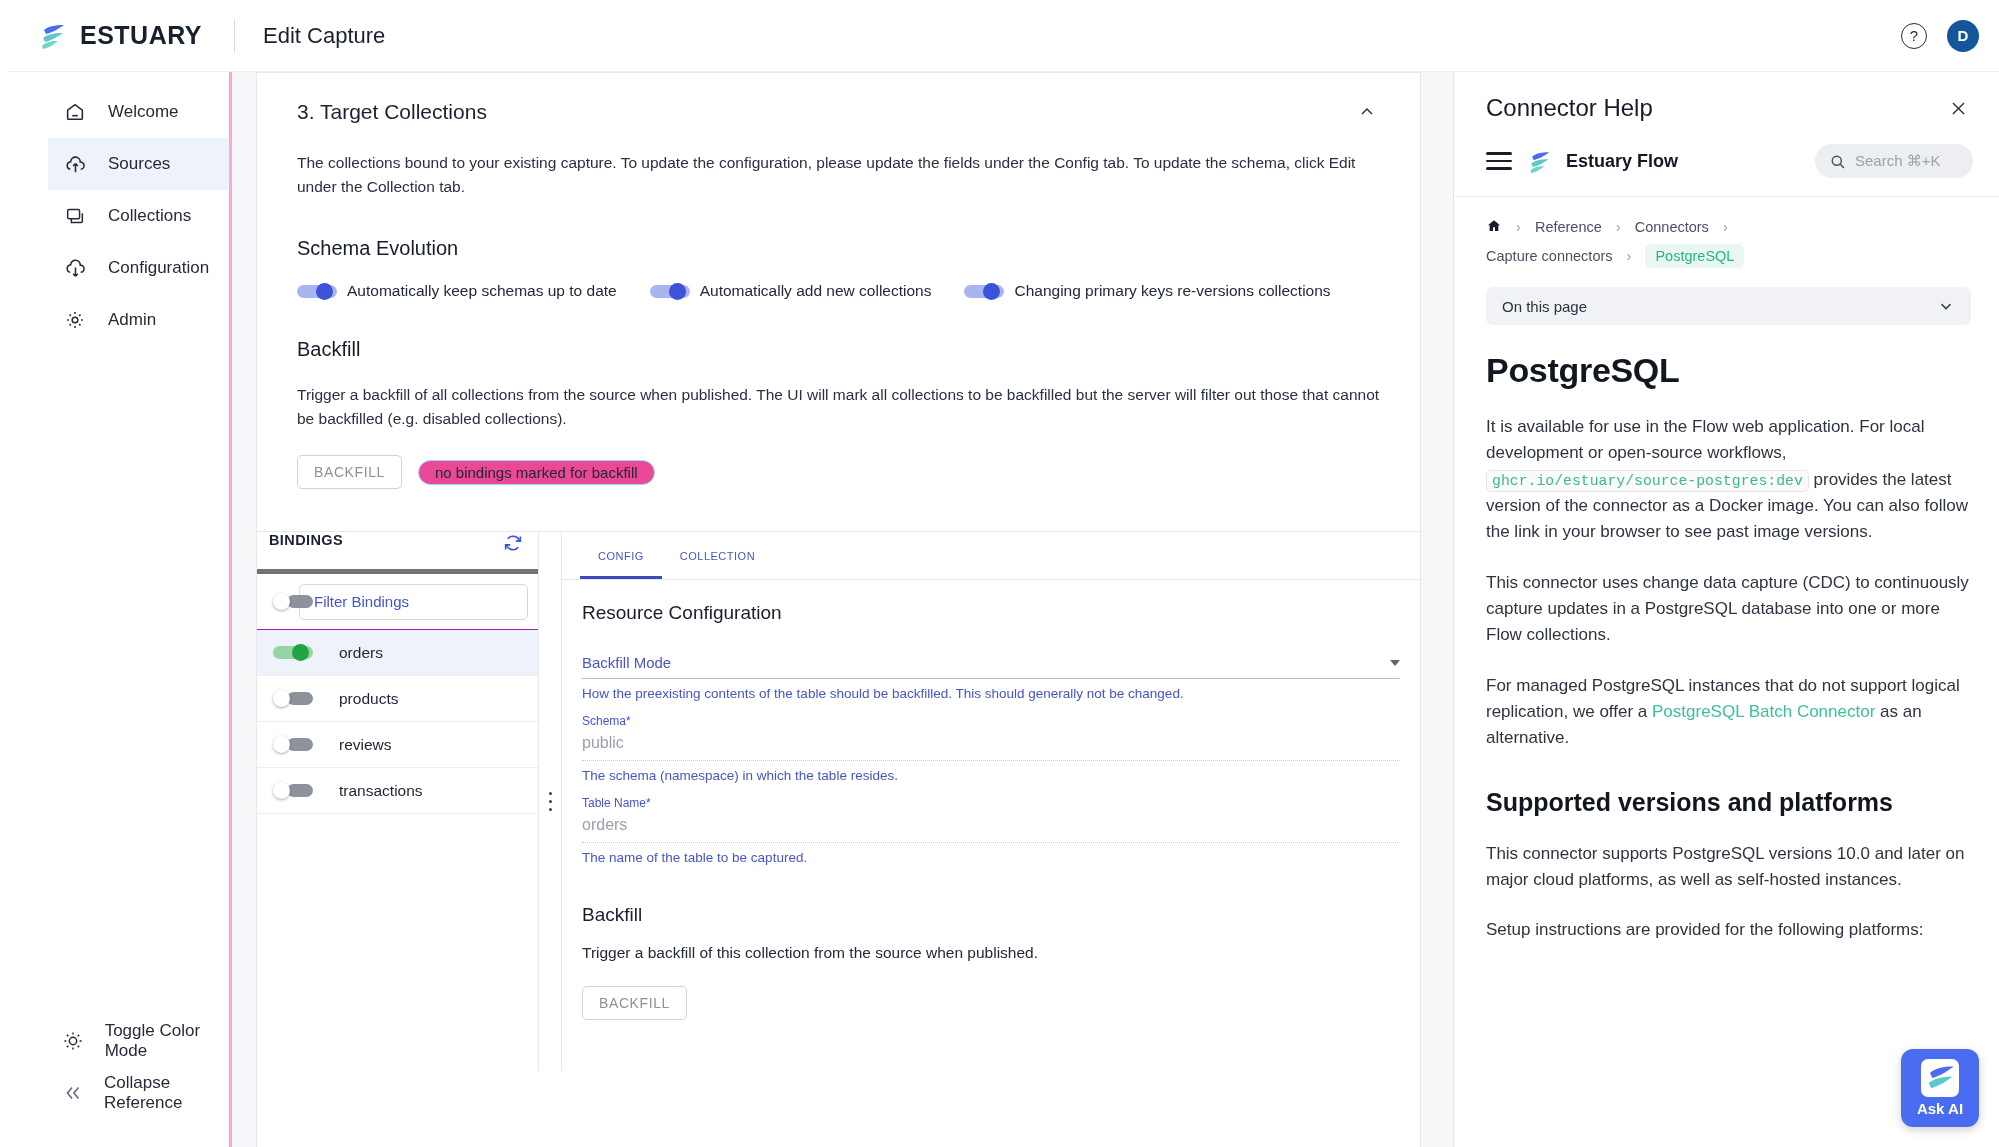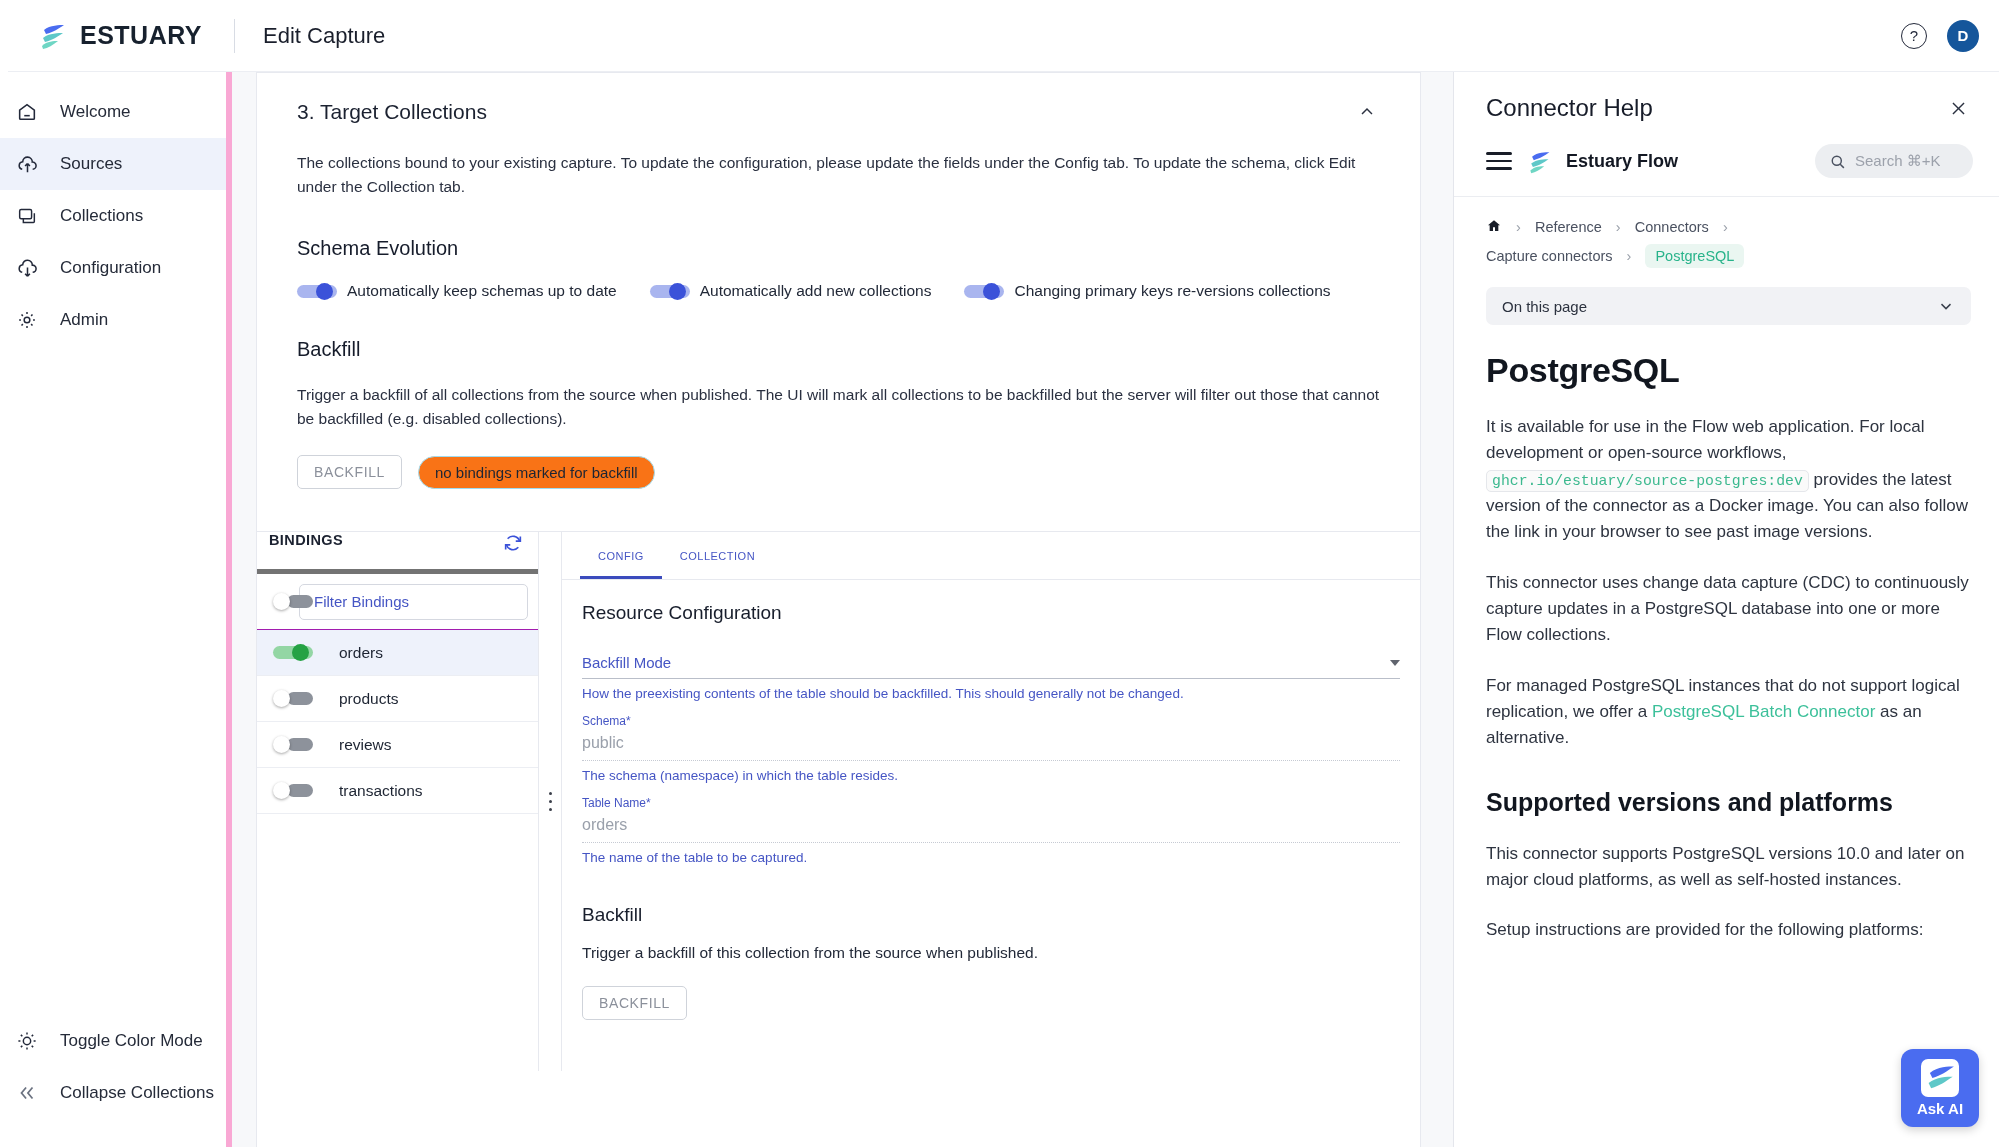--- a/index.html
+++ b/index.html
@@ -25,22 +25,22 @@
   .page-title { font-size: 22px; color: #1a1f2c; }
   .topbar-right { margin-left: auto; display: flex; align-items: center; gap: 20px; padding-right: 28px; }
   .help-circ { width: 26px; height: 26px; border-radius: 50%; border: 1.8px solid #23293a;
     display: flex; align-items: center; justify-content: center; font-size: 15px; color: #23293a; cursor: pointer; }
   .avatar { width: 32px; height: 32px; border-radius: 50%; background: #15569b; color: #fff;
     display: flex; align-items: center; justify-content: center; font-size: 15px; font-weight: 600; cursor: pointer; }
 
   
   .sidebar {
     position: absolute; top: 72px; left: 0; width: 232px; height: 1075px;
-    background: #fff; border-right: 6px solid #f9a8d4; z-index: 20;
-    display: flex; flex-direction: column;
+    background: #fff; border-right: 3px solid #f9a8d4; z-index: 20;
+    display: flex; flex-direction: column; padding-left: 48px;
   }
   .nav-list { padding-top: 14px; }
   .nav-item {
     display: flex; align-items: center; gap: 20px; height: 52px; padding-left: 14px;
     font-size: 17px; color: #252b39; cursor: pointer;
   }
   .nav-item.active { background: #eef2fb; }
   .nav-icon { width: 26px; height: 26px; display: flex; align-items: center; justify-content: center; }
   .nav-bottom { margin-top: auto; padding-bottom: 28px; }
 
@@ -73,22 +73,22 @@
   .sw.green .track { background: #93d6a4; }
   .sw.green .knob { left: 19px; background: #25a244; }
   .toggle-label { font-size: 15.5px; color: #222938; }
 
   .btn-ghost {
     display: inline-flex; align-items: center; justify-content: center;
     height: 34px; padding: 0 16px; border: 1px solid #cfd3da; border-radius: 5px;
     background: #fff; color: #8b909b; font-size: 14px; letter-spacing: .6px; cursor: pointer;
   }
   .chip {
-    display: inline-flex; align-items: center; height: 33px; padding: 0 16px;
-    border: 1px solid #9fdcf0; border-radius: 17px; background: #f97316;
+    display: inline-flex; align-items: center; height: 25px; padding: 0 16px;
+    border: 1px solid #9fdcf0; border-radius: 17px; background: #ec4899;
     font-size: 15px; color: #1d2533;
   }
   .btn-row { display: flex; align-items: center; gap: 16px; margin-top: 24px; }
 
   
   .split { display: flex; margin-top: 42px; border-top: 1px solid #e7e9ef; height: 540px; }
   .bindings { width: 282px; border-right: 1px solid #e7e9ef; display: flex; flex-direction: column; }
   .bindings-head {
     display: flex; justify-content: space-between;
     height: 42px; padding: 0 14px 0 12px; border-bottom: 5px solid #737373;
@@ -274,21 +274,21 @@
           </svg>
         </span>
         <span>Toggle Color Mode</span>
       </div>
       <div class="nav-item">
         <span class="nav-icon">
           <svg width="22" height="22" viewBox="0 0 24 24" fill="none" stroke="#6b7280" stroke-width="1.9">
             <path d="M11 6 L6 12 L11 18 M18 6 L13 12 L18 18"></path>
           </svg>
         </span>
-        <span>Collapse Collections</span>
+        <span>Collapse Reference</span>
       </div>
     </div>
   </div>
 
   <div class="main">
     <div class="card">
 
       <div class="card-head">
         <h2>3. Target Collections</h2>
         <span class="chev-up">

